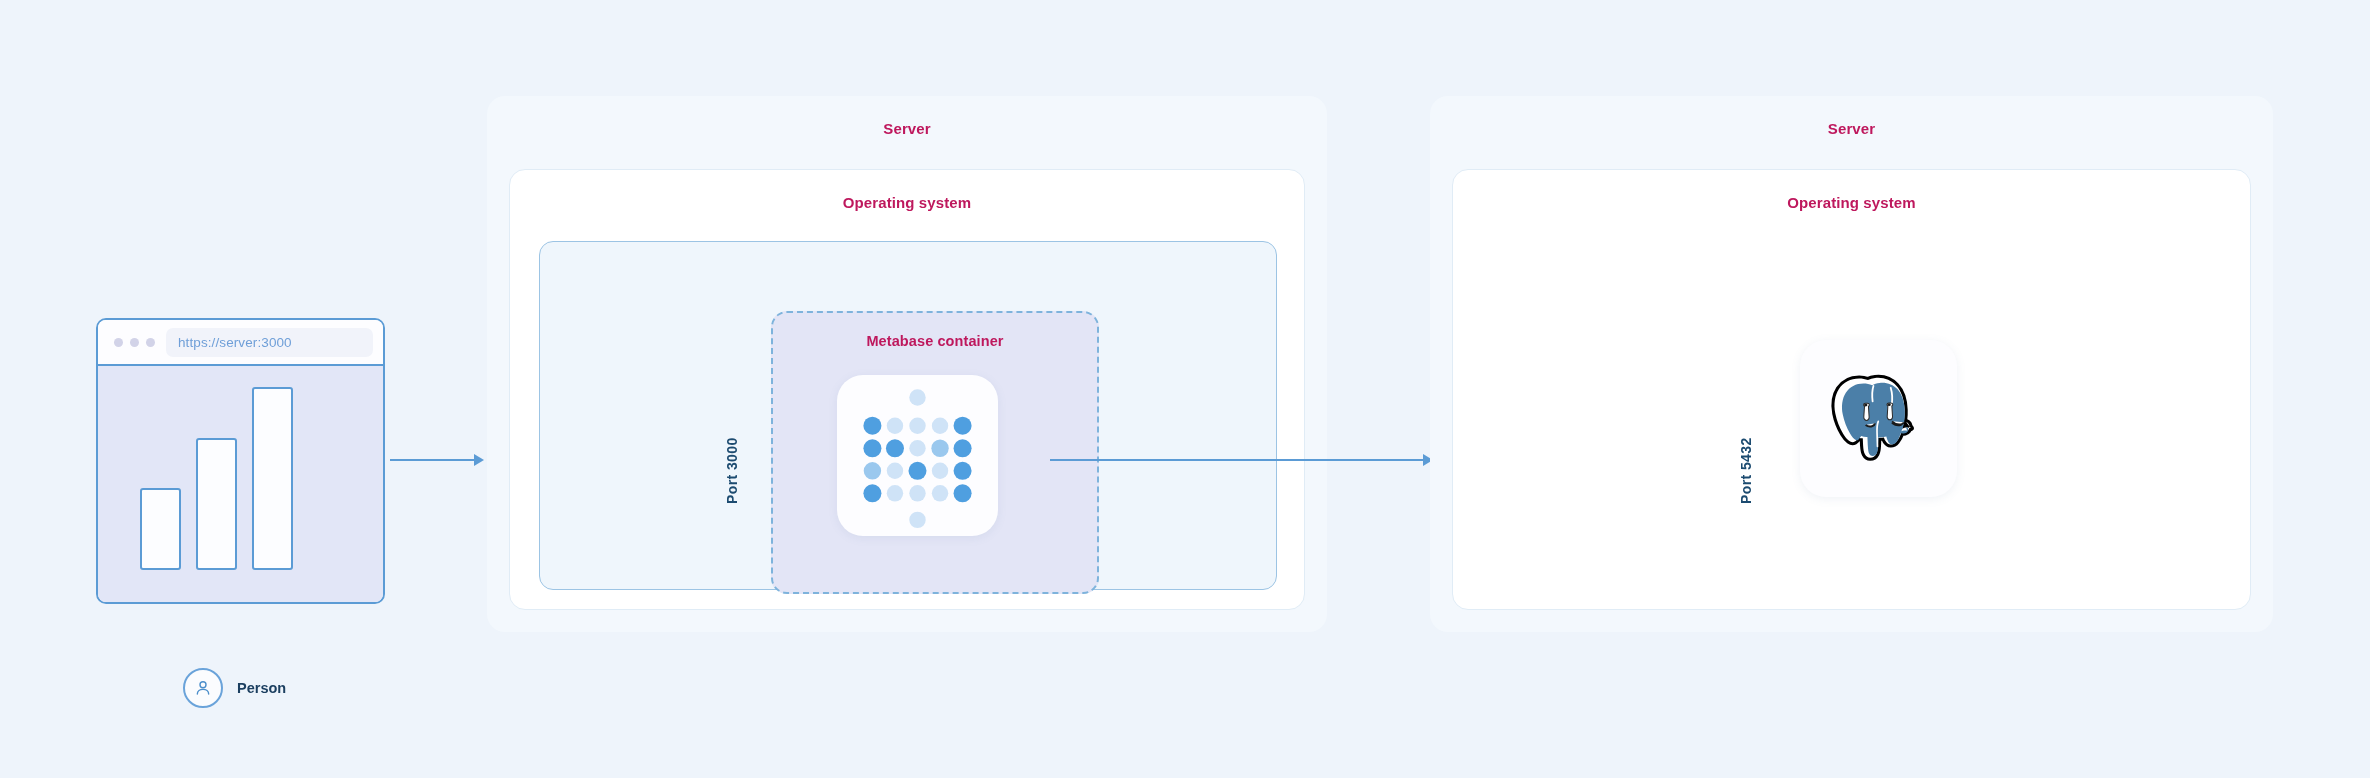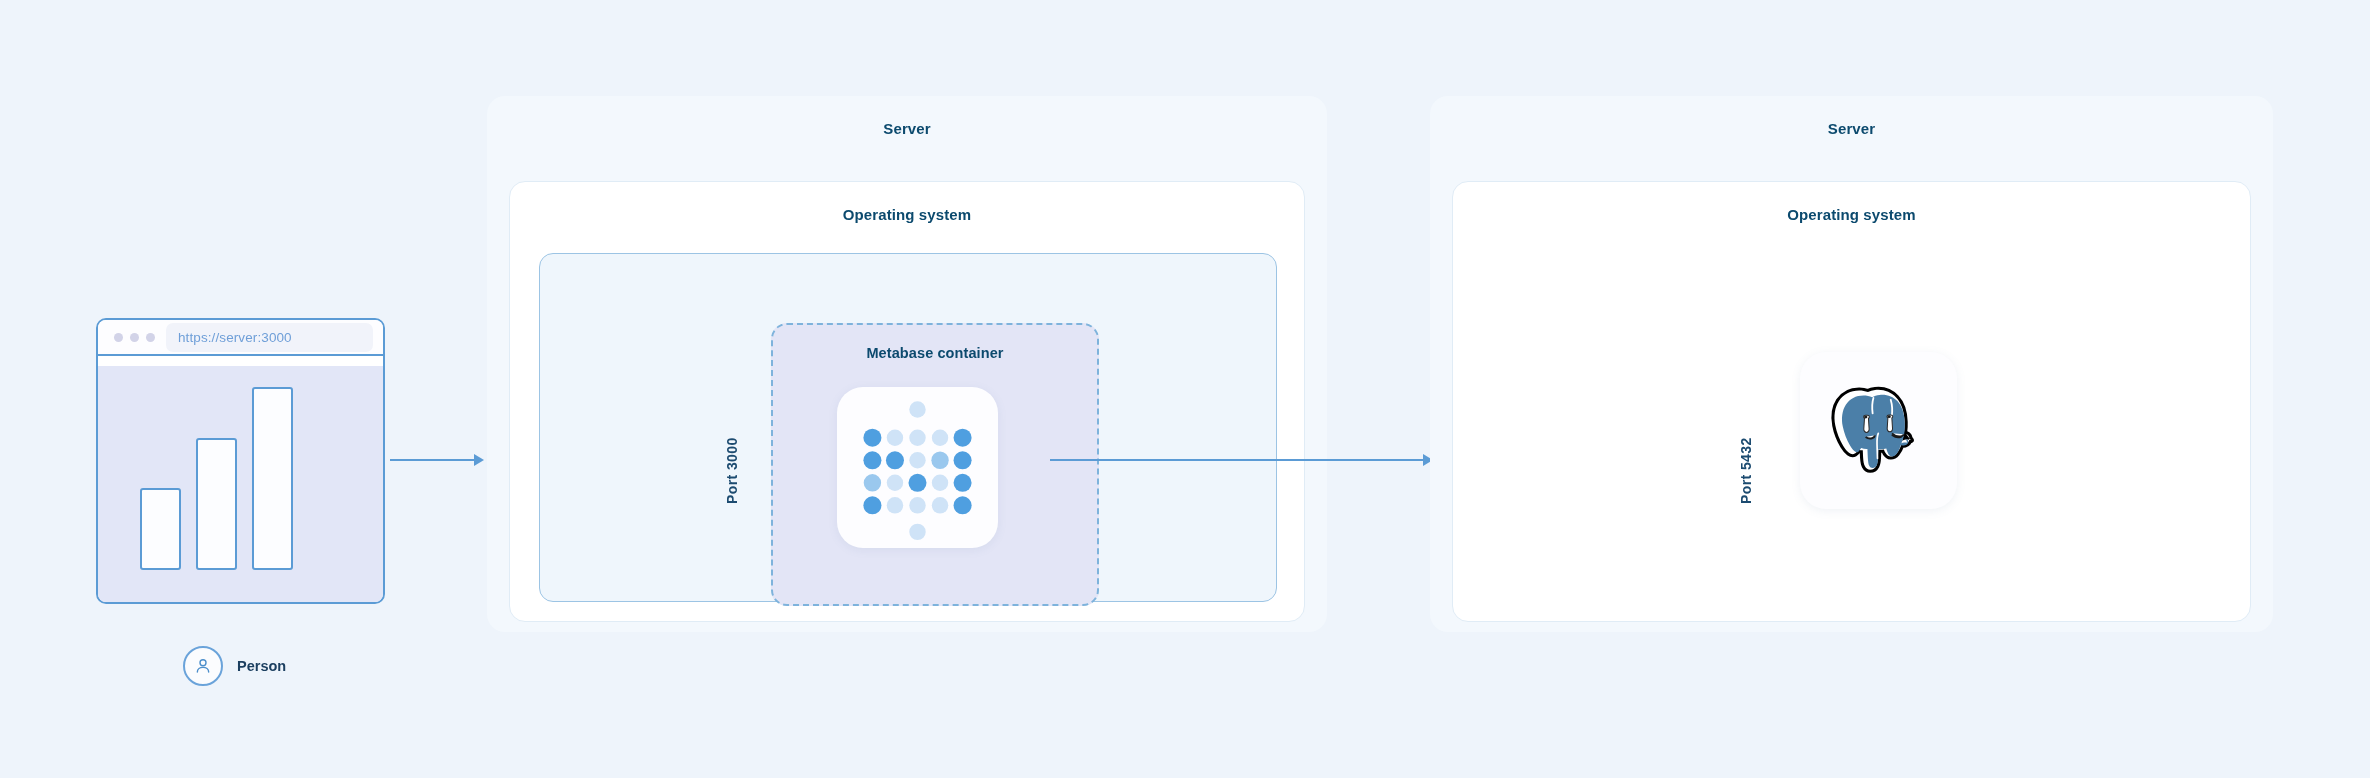--- a/index.html
+++ b/index.html
@@ -20,42 +20,42 @@
     background: #eef4fb;
   }
 
   
   .abs { position: absolute; }
   .box-label {
     position: absolute;
     left: 0;
     width: 100%;
     text-align: center;
-    color: #0c4a6e;
+    color: #be185d;
     font-weight: bold;
     letter-spacing: .1px;
   }
 
   
   #browser-card {
     left: 96px;
     top: 318px;
     width: 289px;
     height: 286px;
     border: 2px solid #5b9bd5;
     border-radius: 10px;
     background: #ffffff;
     box-sizing: border-box;
     overflow: hidden;
   }
   #browser-chrome {
     position: absolute;
     left: 0; top: 0;
     width: 100%;
-    height: 36px;
+    height: 46px;
     background: #fdfdff;
     border-bottom: 2px solid #5b9bd5;
     box-sizing: border-box;
     display: flex;
     align-items: center;
     padding: 12px 10px;
   }
   .chrome-dots { display: flex; gap: 7px; margin-left: 6px; margin-right: 11px; }
   .chrome-dot { width: 9px; height: 9px; border-radius: 50%; background: #d2d3e8; }
   #url-field {
@@ -86,21 +86,21 @@
     bottom: 32px;
     background: #fcfdff;
     border: 2px solid #5b9bd5;
     border-radius: 3px;
     box-sizing: border-box;
   }
 
   
   #person-row {
     left: 183px;
-    top: 646px;
+    top: 668px;
     display: flex;
     align-items: center;
     gap: 14px;
   }
   #person-circle {
     width: 40px; height: 40px;
     border-radius: 50%;
     border: 2px solid #6aa3da;
     background: #fbfcfe;
     display: flex;
@@ -135,21 +135,20 @@
     box-sizing: border-box;
   }
   .server-box > .box-label { top: 24px; font-size: 15px; }
 
   .os-box {
     position: absolute;
     background: #ffffff;
     border: 1px solid #e0ecf6;
     border-radius: 16px;
     box-sizing: border-box;
-    margin-top: 12px;
   }
   .os-box > .box-label { top: 24px; font-size: 15px; }
 
   #runtime-box {
     position: absolute;
     background: #eff6fc;
     border: 1.5px solid #9cc4e4;
     border-radius: 14px;
     box-sizing: border-box;
   }

